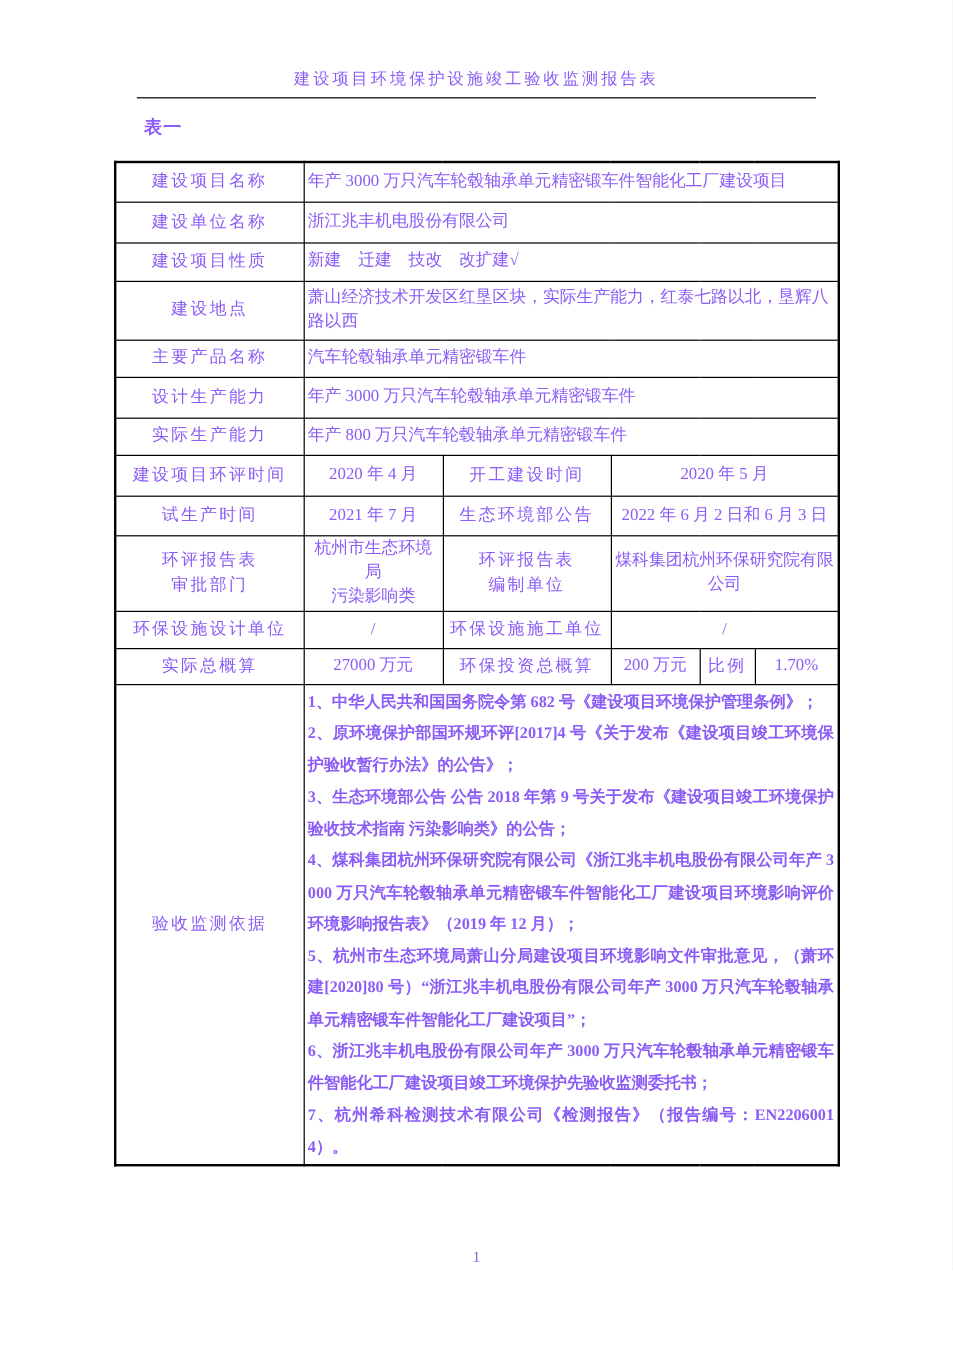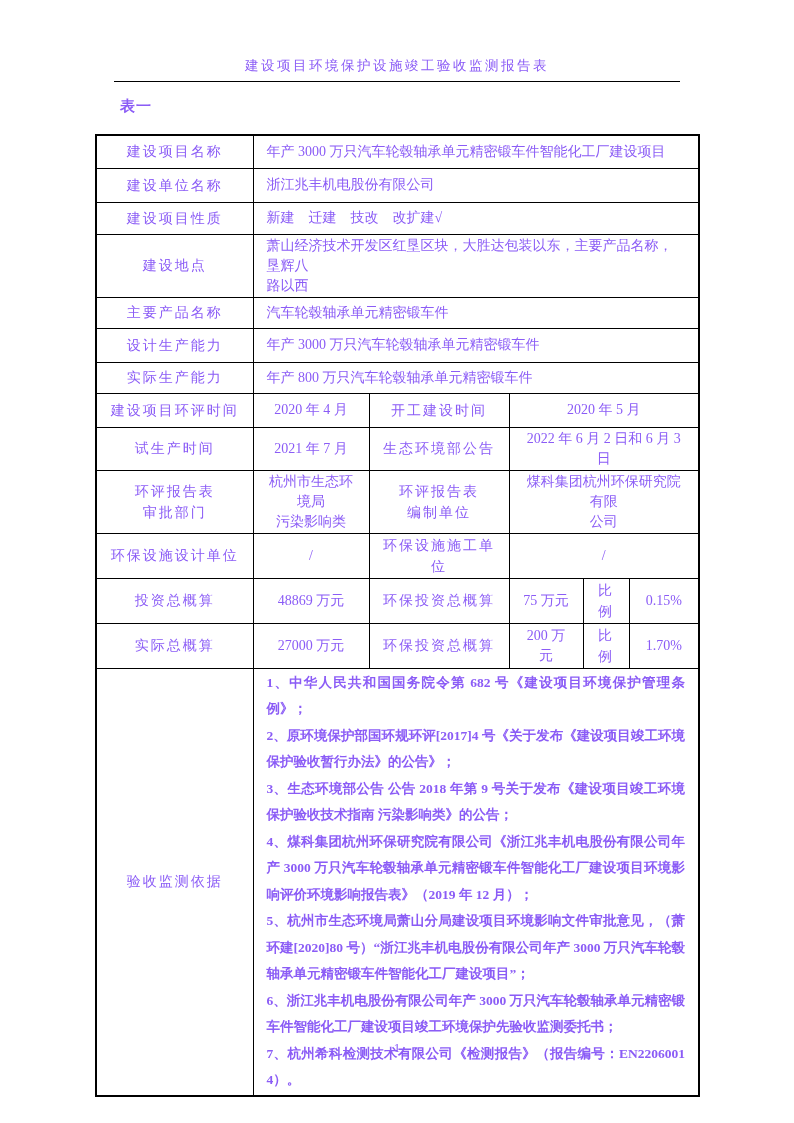--- a/index.html
+++ b/index.html
@@ -34,21 +34,21 @@
     position:absolute;
     left:95px; top:134px;
     width:603px;
     border-collapse:collapse;
     table-layout:fixed;
     border:2px solid #000;
   }
   table.main td{
     border:1px solid #000;
     font-size:14px;
-    padding:1px 13px;
+    padding:1px 3px;
     vertical-align:middle;
     overflow:hidden;
   }
   td.lbl{
     text-align:center;
     letter-spacing:2px;
     white-space:pre-line;
     line-height:21px;
   }
   td.val{ text-align:left; white-space:pre-line; line-height:20px; }
@@ -103,21 +103,21 @@
       <tr class="r-s2">
         <td class="lbl">建设单位名称</td>
         <td class="val" colspan="5">浙江兆丰机电股份有限公司</td>
       </tr>
       <tr class="r-s3">
         <td class="lbl">建设项目性质</td>
         <td class="val" colspan="5">新建　迁建　技改　改扩建√</td>
       </tr>
       <tr class="r-loc">
         <td class="lbl">建设地点</td>
-        <td class="val" colspan="5">萧山经济技术开发区红垦区块，大胜达包装以东，主要产品名称，垦辉八
+        <td class="val" colspan="5">萧山经济技术开发区红垦区块，实际生产能力，红泰七路以北，垦辉八
 路以西</td>
       </tr>
       <tr class="r-s5">
         <td class="lbl">主要产品名称</td>
         <td class="val" colspan="5">汽车轮毂轴承单元精密锻车件</td>
       </tr>
       <tr class="r-s6">
         <td class="lbl">设计生产能力</td>
         <td class="val" colspan="5">年产 3000 万只汽车轮毂轴承单元精密锻车件</td>
       </tr>
@@ -147,28 +147,20 @@
         <td class="cval" colspan="3">煤科集团杭州环保研究院有限
 公司</td>
       </tr>
       <tr class="r-s11">
         <td class="lbl">环保设施设计单位</td>
         <td class="cval">/</td>
         <td class="lbl">环保设施施工单位</td>
         <td class="cval" colspan="3">/</td>
       </tr>
       <tr class="r-inv">
-        <td class="lbl">投资总概算</td>
-        <td class="cval">48869 万元</td>
-        <td class="lbl">环保投资总概算</td>
-        <td class="cval">75 万元</td>
-        <td class="lbl">比例</td>
-        <td class="cval">0.15%</td>
-      </tr>
-      <tr class="r-inv">
         <td class="lbl">实际总概算</td>
         <td class="cval">27000 万元</td>
         <td class="lbl">环保投资总概算</td>
         <td class="cval">200 万元</td>
         <td class="lbl">比例</td>
         <td class="cval">1.70%</td>
       </tr>
       <tr class="r-deps">
         <td class="lbl">验收监测依据</td>
         <td class="deps-cell" colspan="5">

